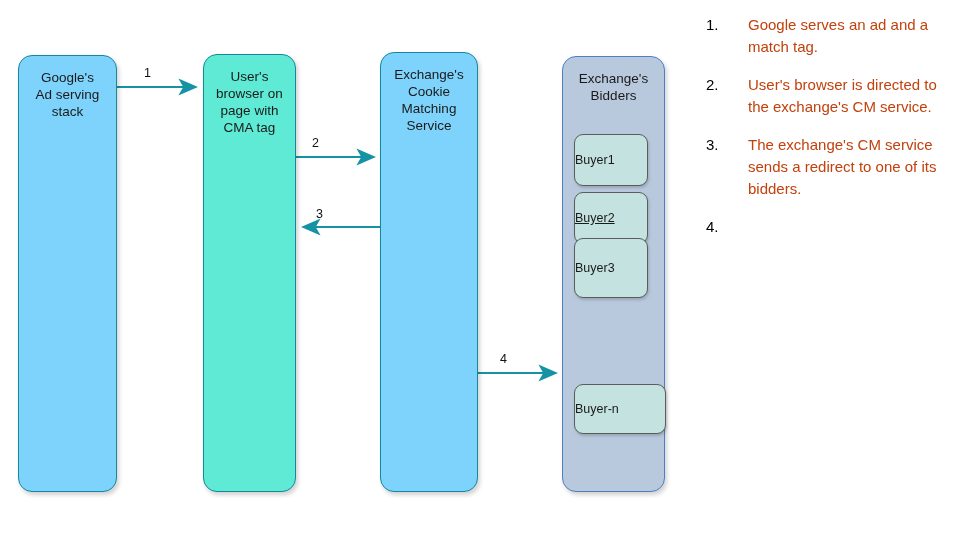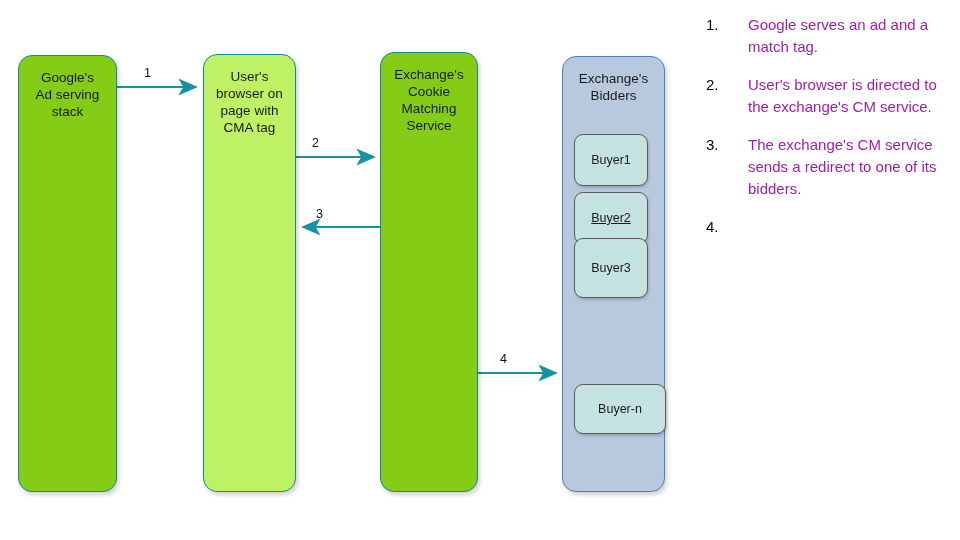--- a/index.html
+++ b/index.html
@@ -38,42 +38,41 @@
     padding-top: 13px;
     box-shadow: 2px 3px 4px rgba(0,0,0,0.18);
   }
   .proc-box .box-label {
     display: block;
     width: 100%;
     white-space: pre-line;
   }
 
   .teal-box {
-    background: #84cc16;
+    background: #7dd3fc;
     border: 1.4px solid #13899b;
   }
   .blue-box {
-    background: #bef264;
+    background: #5eead4;
     border: 1.4px solid #13899b;
   }
   .bidders-box {
     background: #b9c9dd;
     border: 1.4px solid #4d7fc3;
   }
 
   
   .buyer-chip {
     position: absolute;
     box-sizing: border-box;
     background: #c4e3e0;
     border: 1.2px solid #5c5c5c;
     border-radius: 9px;
     display: flex;
     align-items: center;
-    justify-content: center;
     font-size: 12.5px;
     color: #1a1a1a;
     box-shadow: 1px 2px 3px rgba(0,0,0,0.18);
   }
 
   
   #arrows {
     position: absolute;
     left: 0; top: 0;
     width: 960px;
@@ -103,21 +102,21 @@
     width: 42px;
     flex: 0 0 42px;
     font-size: 15px;
     line-height: 22px;
     color: #000000;
   }
   .legend-text {
     flex: 1 1 auto;
     font-size: 15px;
     line-height: 22px;
-    color: #a21caf;
+    color: #c2410c;
   }
 </style>
 </head>
 <body>
 
 <div id="canvas">
 
   <svg id="arrows" viewBox="0 0 960 540">
     <defs>
       <marker id="ah-right" markerWidth="9" markerHeight="9" refX="8" refY="4.5" orient="auto" markerUnits="strokeWidth">

